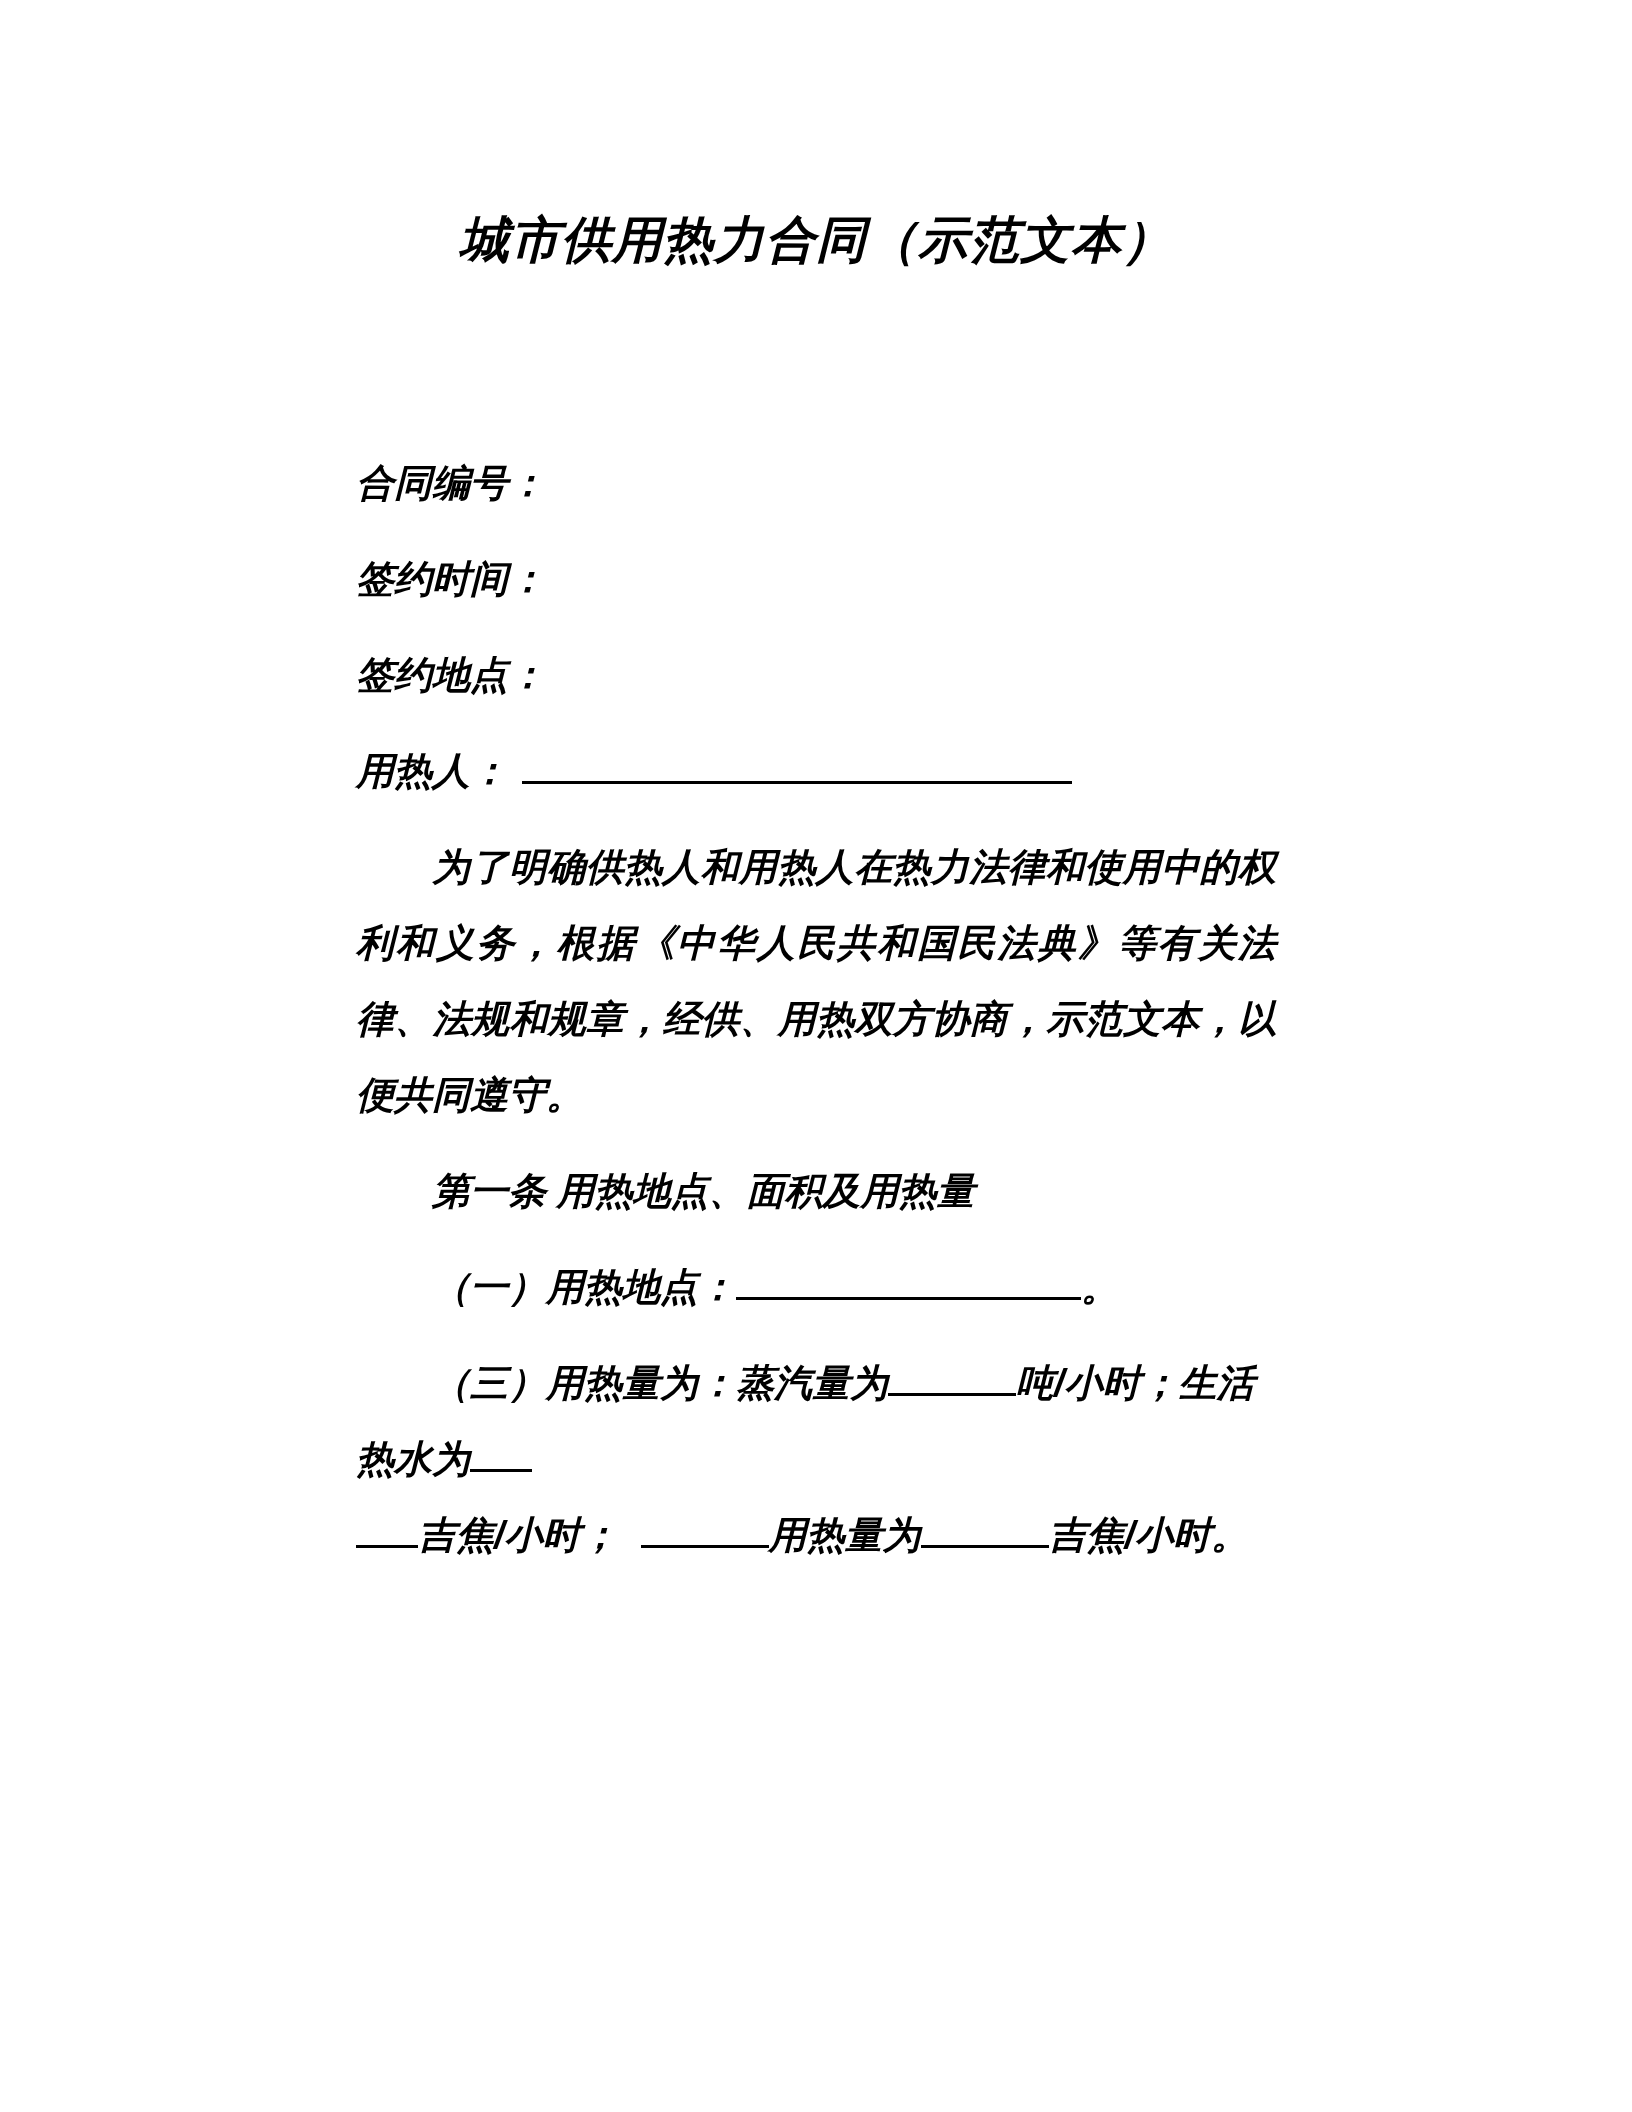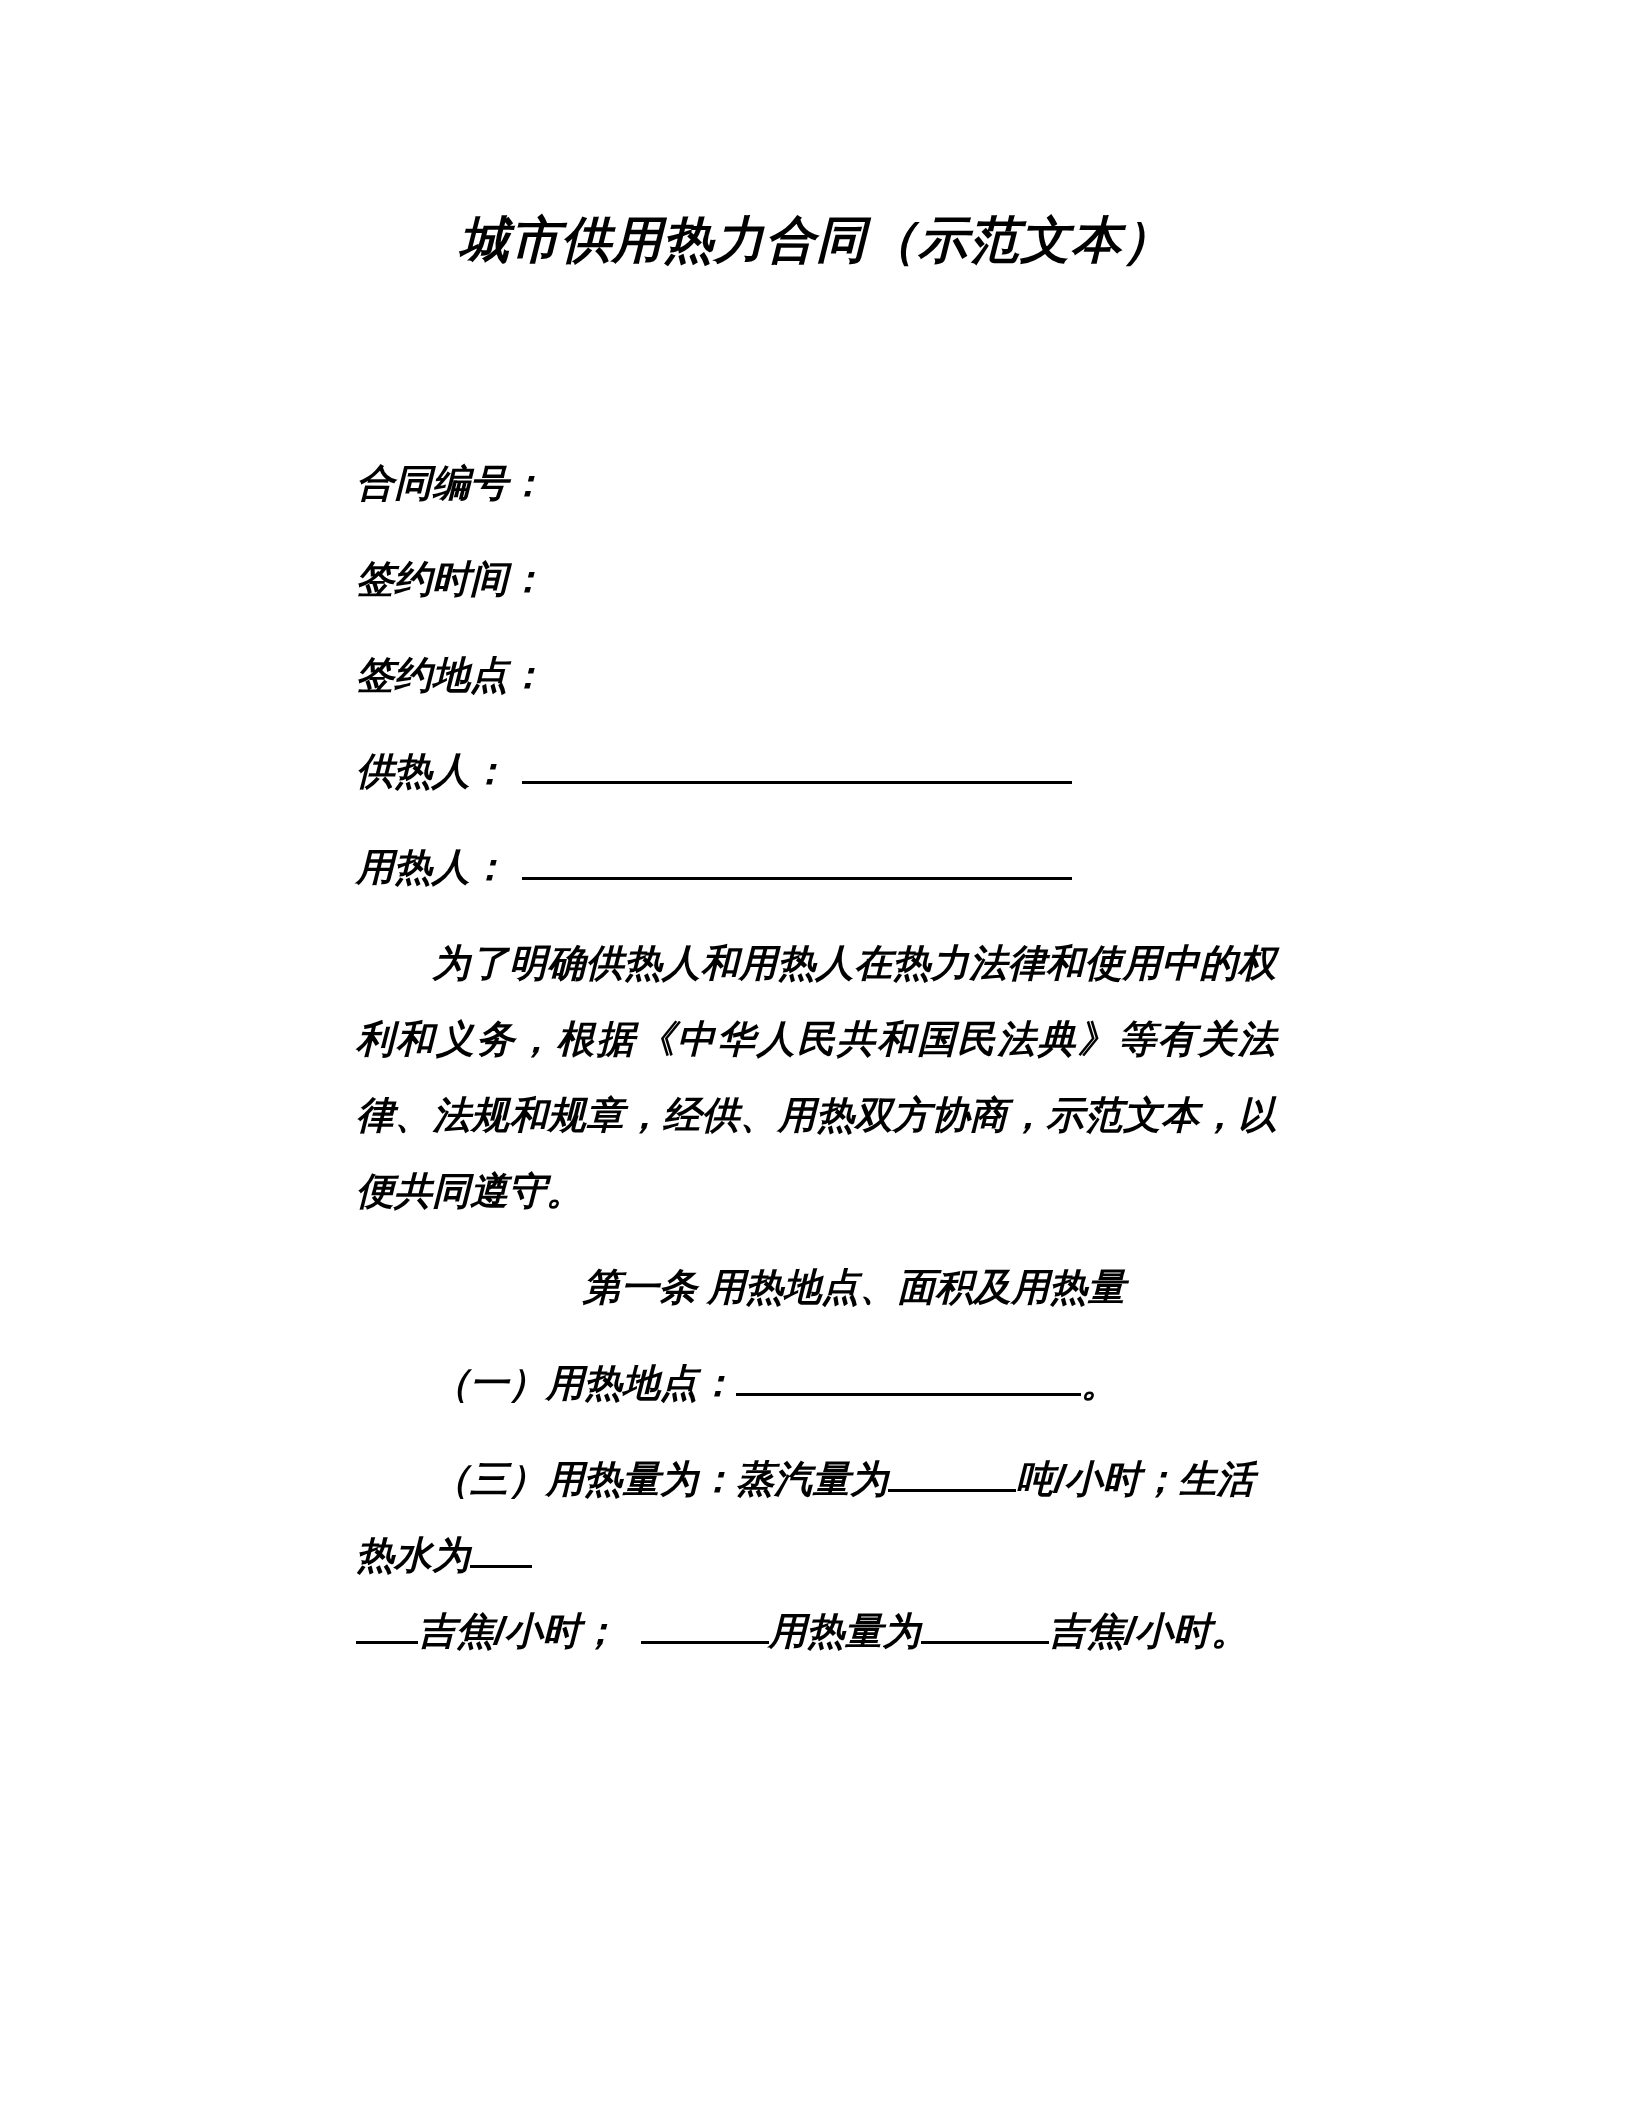--- a/index.html
+++ b/index.html
@@ -54,21 +54,20 @@
     border-bottom: 3px solid #000000;
     vertical-align: baseline;
   }
   .blank.w-long   { width: 550px; margin-left: 14px; }
   .blank.w-mid    { width: 345px; }
   .blank.w-short  { width: 128px; }
   .blank.w-tiny   { width: 62px; }
   .blank.gap-left { margin-left: 22px; }
   .heading {
     font-weight: 700;
-    text-align: center;
   }
 </style>
 </head>
 <body>
 
 <div class="page">
 
   <h1 class="title">城市供用热力合同（示范文本）</h1>
 
   <p class="meta">
@@ -76,23 +75,20 @@
   </p>
 
   <p class="meta">
     <span>签约时间：</span>
   </p>
 
   <p class="meta">
     <span>签约地点：</span>
   </p>
 
-  <p class="meta">
-    <span>供热人：</span><span class="blank w-long"></span>
-  </p>
 
   <p class="meta">
     <span>用热人：</span><span class="blank w-long"></span>
   </p>
 
   <p class="indent justify">为了明确供热人和用热人在热力法律和使用中的权利和义务，根据《中华人民共和国民法典》等有关法律、法规和规章，经供、用热双方协商，示范文本，以便共同遵守。</p>
 
   <p class="indent heading">第一条 用热地点、面积及用热量</p>
 
   <p class="indent">

